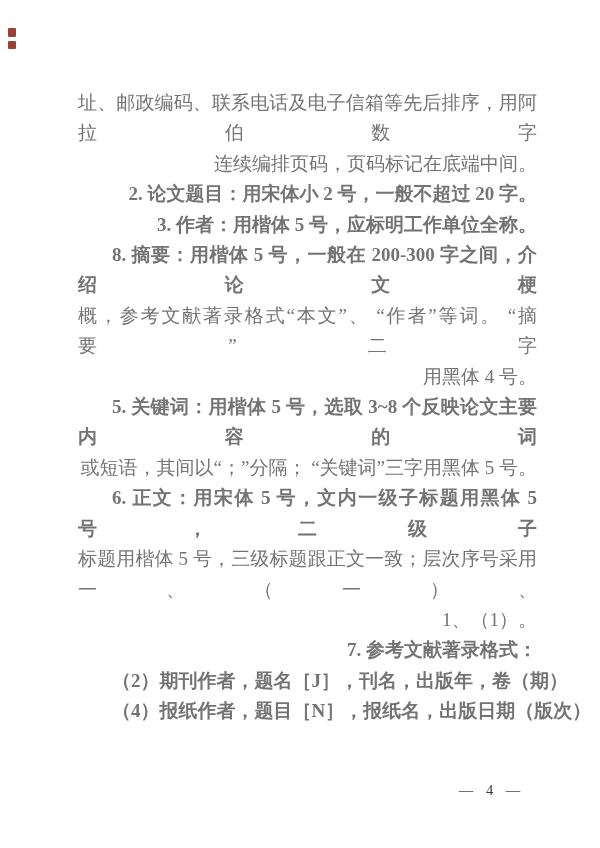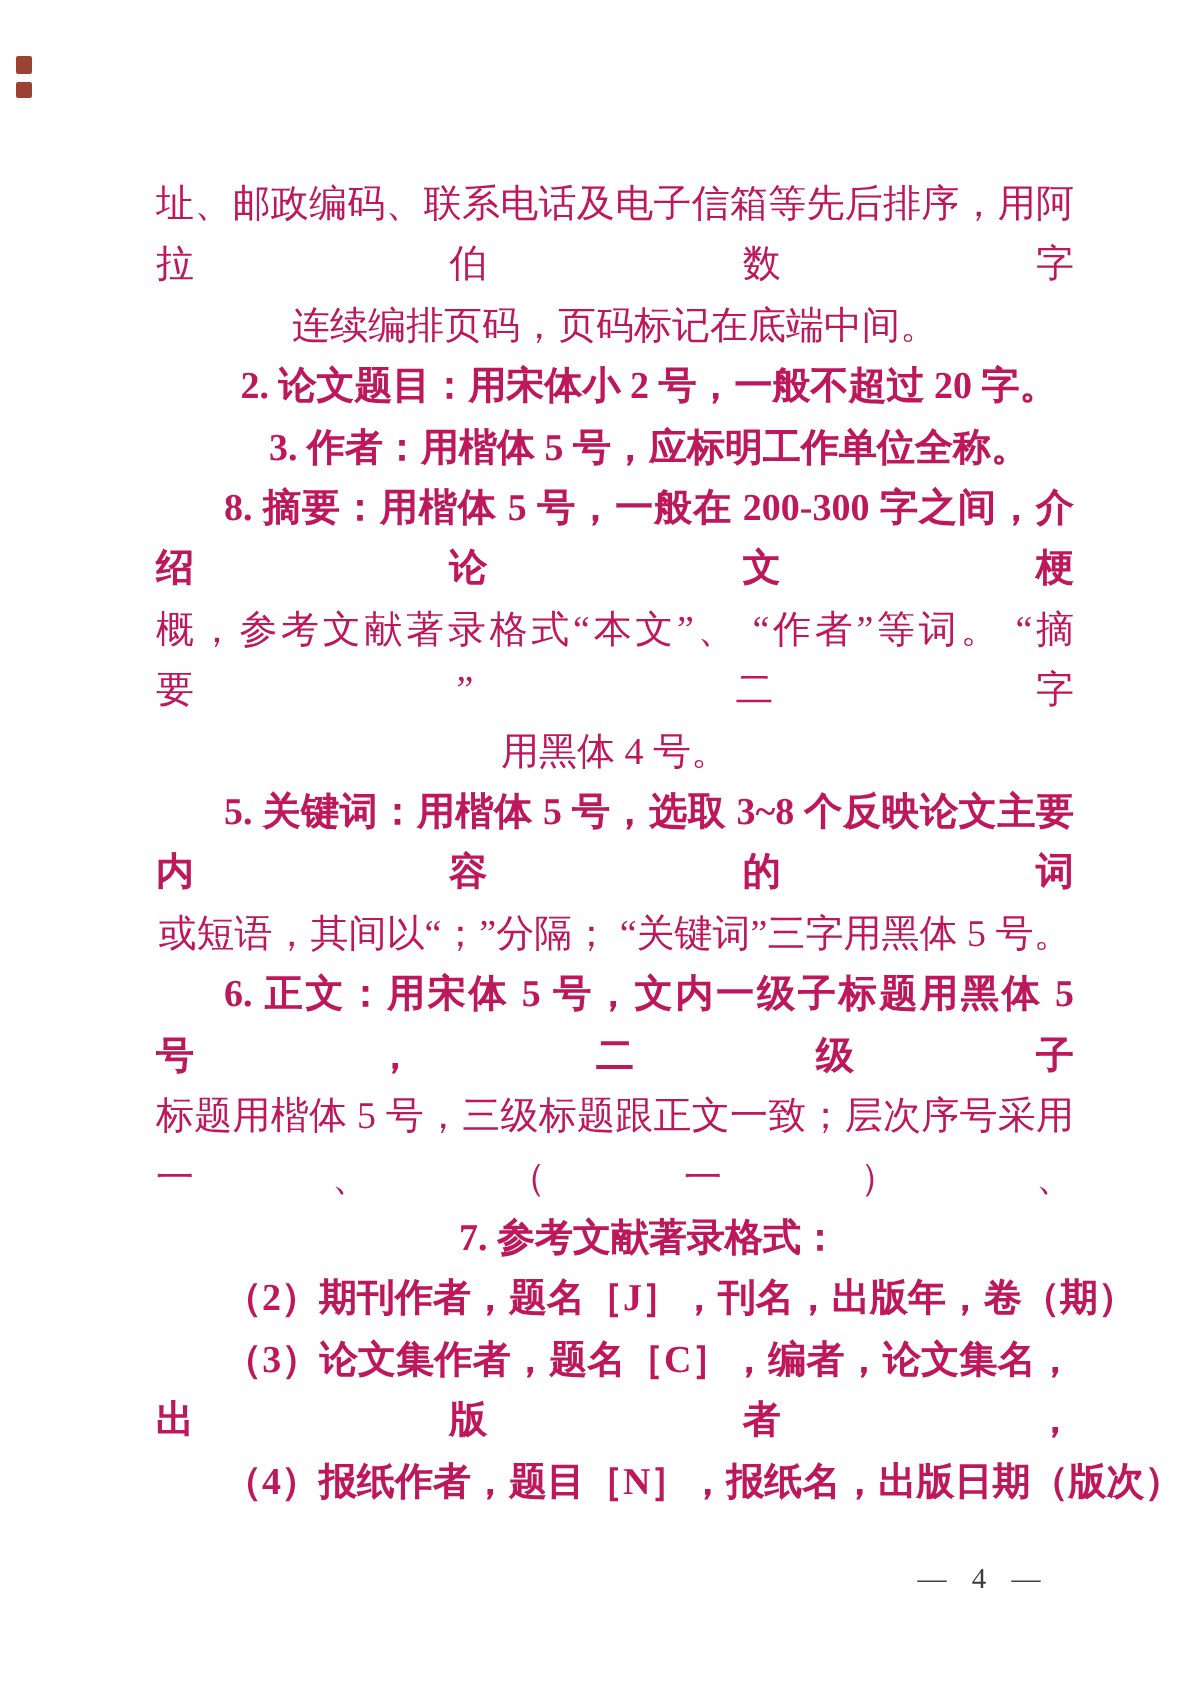--- a/index.html
+++ b/index.html
@@ -29,21 +29,21 @@
     top: 88px;
     width: 459px;
     color: #1f1f1f;
     font-size: 19px;
     line-height: 30.4px;
   }
   .ln {
     width: 459px;
     white-space: nowrap;
     overflow: visible;
-    text-align: center;
+    text-align: right;
   }
   .ln.just {
     white-space: normal;
     text-align: justify;
     text-align-last: justify;
     text-justify: inter-character;
   }
   .ln.ind {
     text-indent: 34px;
     font-weight: bold;
@@ -61,34 +61,34 @@
   }
 </style>
 </head>
 <body>
 
 <div class="page" style="background: rgb(255, 255, 255);">
 
   <div class="ink-mark m1" style="background: rgb(156, 66, 52);"></div>
   <div class="ink-mark m2" style="background: rgb(156, 66, 52);"></div>
 
-  <div class="textblock" style="color: #be185d;">
+  <div class="textblock" style="color: #737373;">
     <div class="ln just">址、邮政编码、联系电话及电子信箱等先后排序，用阿拉伯数字</div>
     <div class="ln">连续编排页码，页码标记在底端中间。</div>
     <div class="ln ind">2. 论文题目：用宋体小 2 号，一般不超过 20 字。</div>
     <div class="ln ind">3. 作者：用楷体 5 号，应标明工作单位全称。</div>
     <div class="ln ind just">8. 摘要：用楷体 5 号，一般在 200-300 字之间，介绍论文梗</div>
     <div class="ln just">概，参考文献著录格式“本文”、 “作者”等词。 “摘要”二字</div>
     <div class="ln">用黑体 4 号。</div>
     <div class="ln ind just">5. 关键词：用楷体 5 号，选取 3~8 个反映论文主要内容的词</div>
     <div class="ln">或短语，其间以“；”分隔； “关键词”三字用黑体 5 号。</div>
     <div class="ln ind just">6. 正文：用宋体 5 号，文内一级子标题用黑体 5 号，二级子</div>
     <div class="ln just">标题用楷体 5 号，三级标题跟正文一致；层次序号采用一、（一）、</div>
+    <div class="ln">1、（1）。</div>
     <div class="ln ind">7. 参考文献著录格式：</div>
     <div class="ln ind">（2）期刊作者，题名［J］，刊名，出版年，卷（期）</div>
-    <div class="ln ind just">（3）论文集作者，题名［C］，编者，论文集名，出版者，</div>
     <div class="ln ind">（4）报纸作者，题目［N］，报纸名，出版日期（版次）</div>
 
   </div>
 
   <div class="page-number">— 4 —</div>
 
 </div>
 
 </body></html>

